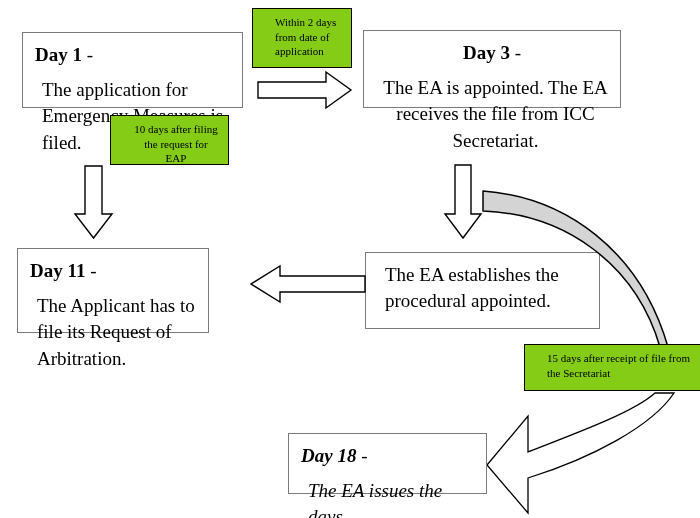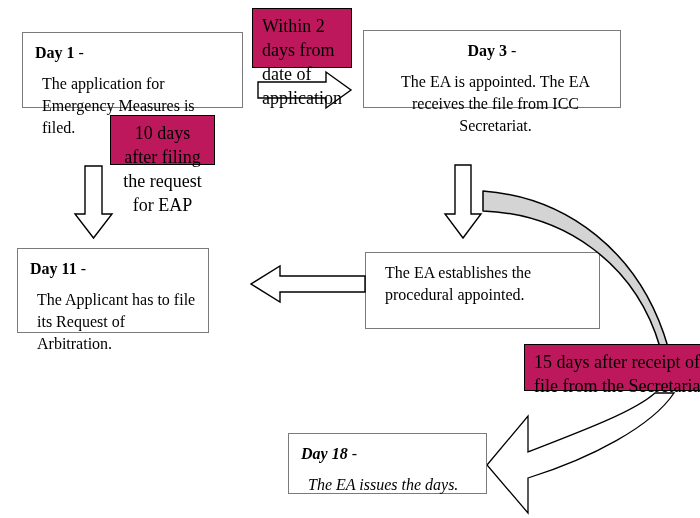--- a/index.html
+++ b/index.html
@@ -18,44 +18,44 @@
     background: #ffffff;
     overflow: hidden;
   }
   
   .day-box {
     position: absolute;
     box-sizing: border-box;
     border: 1.5px solid #7b7b7b;
     background: #ffffff;
     padding: 9px 12px 8px 12px;
-    font-size: 16px;
+    font-size: 19px;
     line-height: 1.38;
   }
   .day-title {
     display: block;
     font-weight: bold;
     margin-bottom: 9px;
     white-space: nowrap;
   }
   .day-title .dash {
     font-weight: normal;
   }
   .day-body {
     display: block;
     margin-left: 7px;
   }
   
   .label-box {
     position: absolute;
     box-sizing: border-box;
     border: 1px solid #000000;
-    background: #be185d;
-    padding: 6px 9px 6px 9px;
-    font-size: 18px;
+    background: #84cc16;
+    padding: 6px 9px 6px 22px;
+    font-size: 11px;
     line-height: 1.33;
     z-index: 5;
   }
   
   .arrow-layer {
     position: absolute;
     left: 0;
     top: 0;
     width: 700px;
     height: 518px;
@@ -156,21 +156,21 @@
 
   <div class="day-box" style="left:288px; top:433px; width:199px; height:61px; z-index:7;font-style:italic;">
     <span class="day-title"><span>Day 18</span><span class="dash"> -</span></span>
     <span class="day-body">The EA issues the days.</span>
   </div>
 
   <div class="label-box" style="left:252px; top:8px; width:100px; height:60px;">
     <span>Within 2 days from date of application</span>
   </div>
 
-  <div class="label-box" style="left:110px; top:115px; width:105px; height:50px; text-align:center;">
+  <div class="label-box" style="left:110px; top:115px; width:119px; height:50px; text-align:center;">
     <span>10 days after filing the request for EAP</span>
   </div>
 
   <div class="label-box" style="left:524px; top:344px; width:192px; height:47px;">
     <span>15 days after receipt of file from the Secretariat</span>
   </div>
 
   <svg class="arrow-layer arrow-front" viewBox="0 0 700 518" xmlns="http://www.w3.org/2000/svg">
     <path class="curved-white" d="M 487 465
              L 528 416

